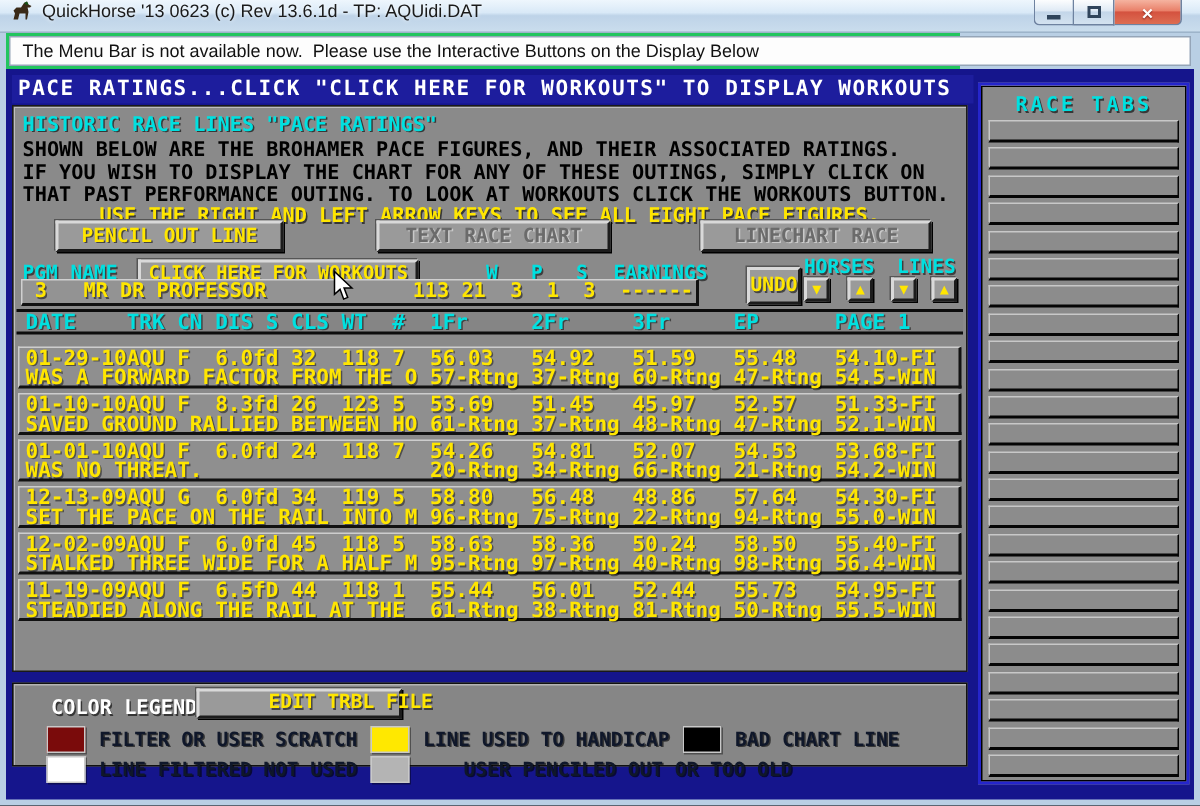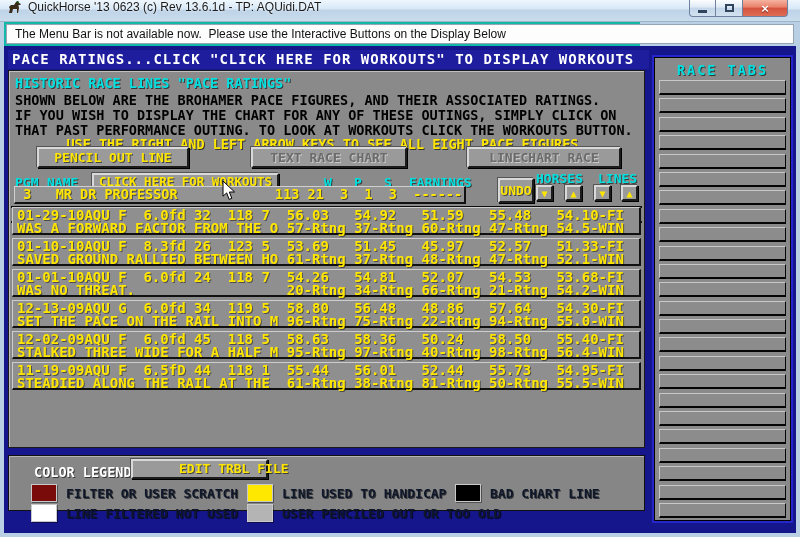--- a/index.html
+++ b/index.html
@@ -21,21 +21,21 @@
   .wc-min { width:27px; border-radius:0 0 0 4px;
     background:linear-gradient(#fcfdfe,#dfeaf5 45%,#c3d6e9 50%,#d3e2f0); }
   .wc-max { width:27px; border-left:none;
     background:linear-gradient(#fcfdfe,#dfeaf5 45%,#c3d6e9 50%,#d3e2f0); }
   .wc-close { width:45px; border-left:none; border-radius:0 0 4px 0;
     background:linear-gradient(#f5b3a0,#e98069 45%,#d4523f 50%,#dd6d52); }
   .glyph-min { width:9px; height:3px; background:#30455c; margin-top:6px; }
   .glyph-max { width:9px; height:8px; border:2px solid #30455c; }
   .glyph-close { color:#fff; font-size:13px; font-weight:bold; text-shadow:0 1px 1px #7c1f16; }
   
-  .menu-band { position:absolute; left:4px; top:22px; width:636px; height:24px; background:#14b8a6; }
+  .menu-band { position:absolute; left:4px; top:22px; width:636px; height:24px; background:#22c55e; }
   .menu-strip { position:absolute; left:2px; top:2px; width:788px; height:20px;
     background:#fdfdfd; border:1px solid #95a5b8; display:flex; align-items:center; }
   .menu-strip span { font-family:"Liberation Sans", sans-serif; font-weight:normal;
     font-size:12px; color:#111; margin-left:8px; white-space:pre; }
   
   .client { position:absolute; left:4px; top:46px; width:792px; height:487px; background:#15158c; }
   .pace-header { position:absolute; left:4px; top:4px; width:641px; height:19px;
     background:#1d1d9d; color:#ffffff; font-size:14px; letter-spacing:1px;
     line-height:19px; white-space:pre; padding-left:4px; }
   
@@ -66,21 +66,21 @@
   .horse-bar { position:absolute; left:5px; top:115px; width:452px; height:18px;
     background:#939393; border-top:1px solid #d0d0d0; border-left:1px solid #d0d0d0;
     border-bottom:2px solid #111; border-right:2px solid #111;
     color:#ffe600; font-size:13.5px; line-height:15px; white-space:pre;
     text-shadow:1px 1px 0 rgba(0,0,0,.5); }
   
   .tbl-header { position:absolute; left:2px; top:135px; width:631px; height:17px;
     border-top:2px solid #0c0c0c; border-bottom:2px solid #0c0c0c; background:#858585;
     color:#00e0e0; font-size:14px; line-height:13px; white-space:pre; padding:1px 0 0 6px;
     text-shadow:1px 1px 0 rgba(0,0,0,.5); }
-  .rows-wrap { position:absolute; left:3px; top:136px; width:629px; }
+  .rows-wrap { position:absolute; left:3px; top:160px; width:629px; }
   .race-row { background:#8f8f8f; border-top:1px solid #cdcdcd; border-left:1px solid #cdcdcd;
     border-bottom:2px solid #111; border-right:2px solid #111; margin-bottom:3px;
     height:28px; padding:1px 0 0 4px; cursor:default; }
   .rl { color:#ffe600; font-size:14px; line-height:12.5px; white-space:pre;
     text-shadow:1px 1px 0 rgba(0,0,0,.45); }
   
   .legend-panel { position:absolute; left:4px; top:409px; width:637px; height:56px;
     background:#868686; border:1px solid #111; box-shadow:inset 1px 1px 0 #b5b5b5; }
   .legend-title { position:absolute; left:25px; top:8px; color:#fff; font-size:13.5px;
     white-space:pre; text-shadow:1px 1px 0 rgba(0,0,0,.6); }
@@ -206,21 +206,21 @@
         <span class="lg-label">LINE USED TO HANDICAP</span>
       </div>
       <div class="lg-item" style="left:446px; top:28px;">
         <div class="lg-swatch" style="background: rgb(0, 0, 0);"></div>
         <span class="lg-label">BAD CHART LINE</span>
       </div>
       <div class="lg-item" style="left:22px;  top:48px;">
         <div class="lg-swatch" style="background: rgb(255, 255, 255);"></div>
         <span class="lg-label">LINE FILTERED NOT USED</span>
       </div>
-      <div class="lg-item" style="left:238px; top:48px;">
+      <div class="lg-item" style="left:238px; top:48px;gap:27px;">
         <div class="lg-swatch" style="background: rgb(180, 180, 180);"></div>
         <span class="lg-label">USER PENCILED OUT OR TOO OLD</span>
       </div>
     </div>
 
     <div class="race-tabs">
       <div class="race-tabs-title">RACE TABS</div>
       <div class="tabs-col" id="tabs">
           <div class="race-tab"></div>
           <div class="race-tab"></div>

